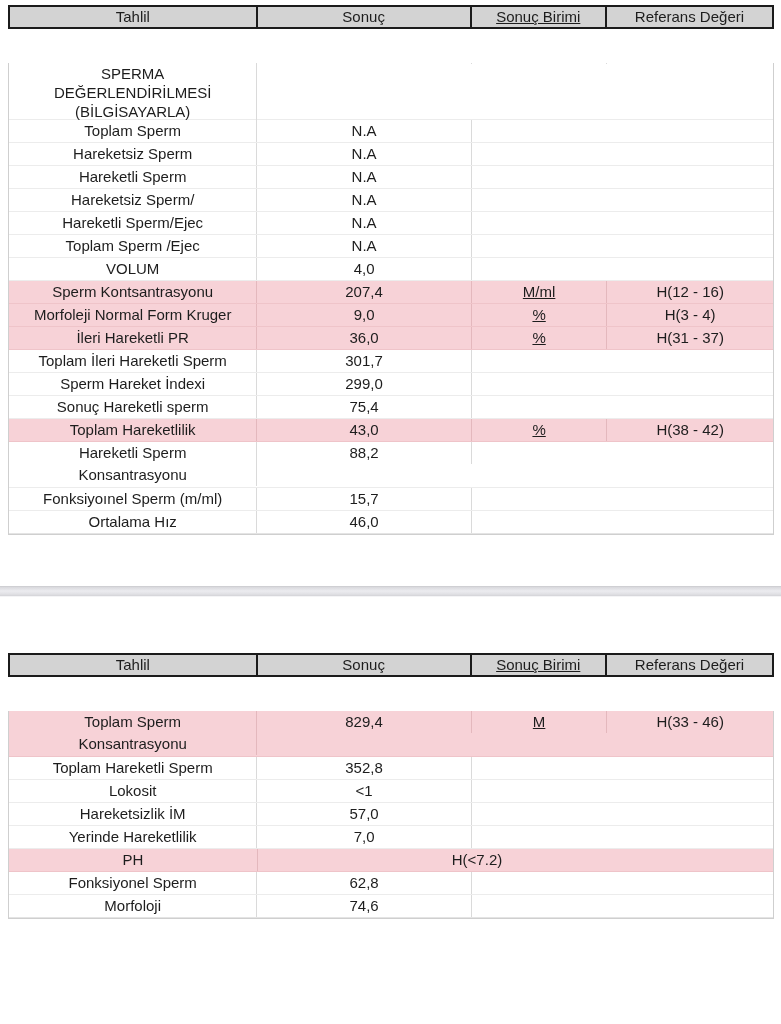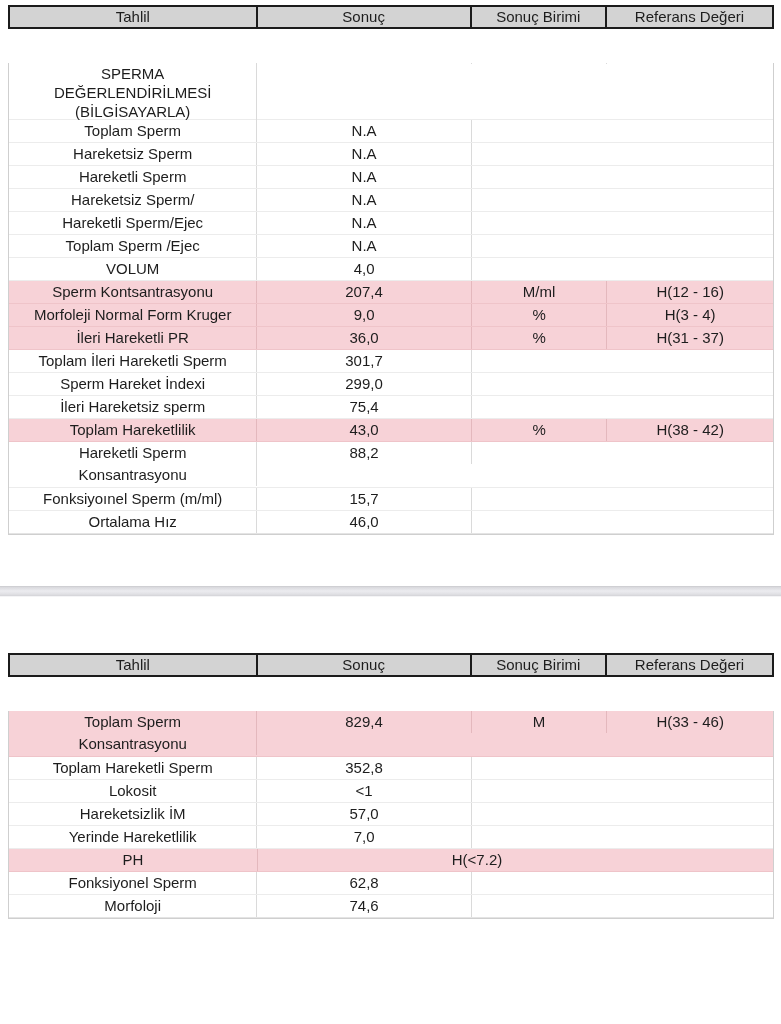--- a/index.html
+++ b/index.html
@@ -24,21 +24,21 @@
     border:2px solid var(--border-dark);box-sizing:border-box;height:24px;
   }
   .hcell{
     box-sizing:border-box;border-right:2px solid var(--border-dark);
     text-align:center;font-size:15px;line-height:20px;font-weight:400;
     overflow:hidden;white-space:nowrap;
   }
   .hcell:last-child{border-right:none;}
   .c1{width:249px;}
   .c2{width:215px;}
-  .c3{width:136px;}
+  .c3{width:136px;text-decoration:underline;}
   .c4{width:166px;}
   .tbody{
     border-left:1px solid #cfcfcf;border-right:1px solid #cfcfcf;
     border-bottom:1px solid #cfcfcf;box-sizing:border-box;margin-top:34px;
   }
   .row{
     display:flex;min-height:23px;box-sizing:border-box;
     border-bottom:1px solid var(--row-line);align-items:flex-start;
   }
   .row:last-child{border-bottom:1px solid #e4e4e4;}
@@ -144,21 +144,21 @@
         <div class="cell c3"></div>
         <div class="cell c4"></div>
       </div>
       <div class="row">
         <div class="cell c1">Sperm Hareket İndexi</div>
         <div class="cell c2">299,0</div>
         <div class="cell c3"></div>
         <div class="cell c4"></div>
       </div>
       <div class="row">
-        <div class="cell c1">İleri Hareketsiz sperm</div>
+        <div class="cell c1">Sonuç Hareketli sperm</div>
         <div class="cell c2">75,4</div>
         <div class="cell c3"></div>
         <div class="cell c4"></div>
       </div>
       <div class="row hl">
         <div class="cell c1">Toplam Hareketlilik</div>
         <div class="cell c2">43,0</div>
         <div class="cell c3">%</div>
         <div class="cell c4">H(38 - 42)</div>
       </div>

